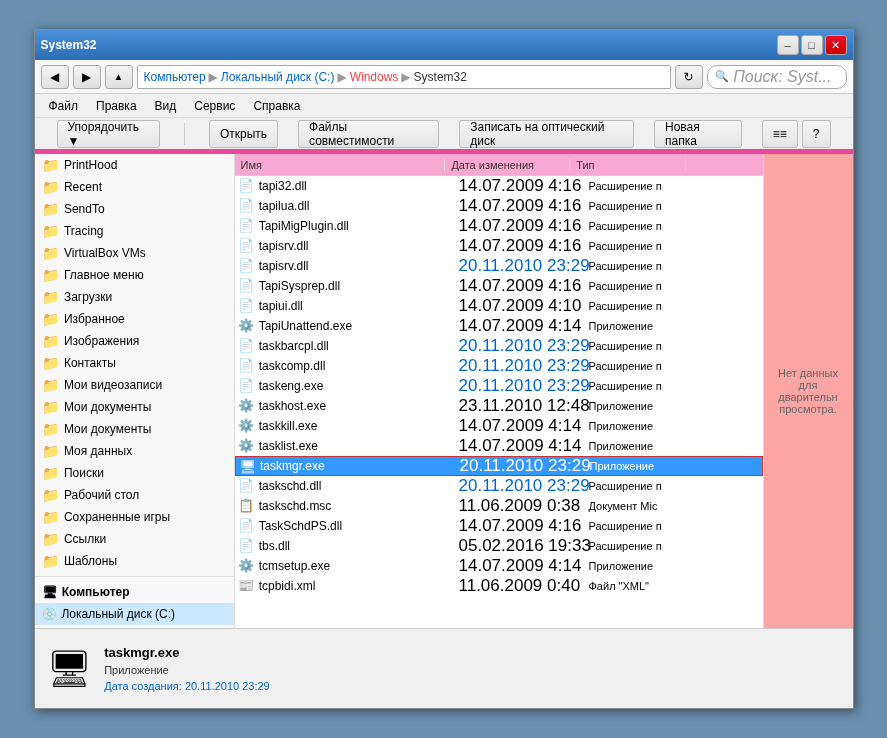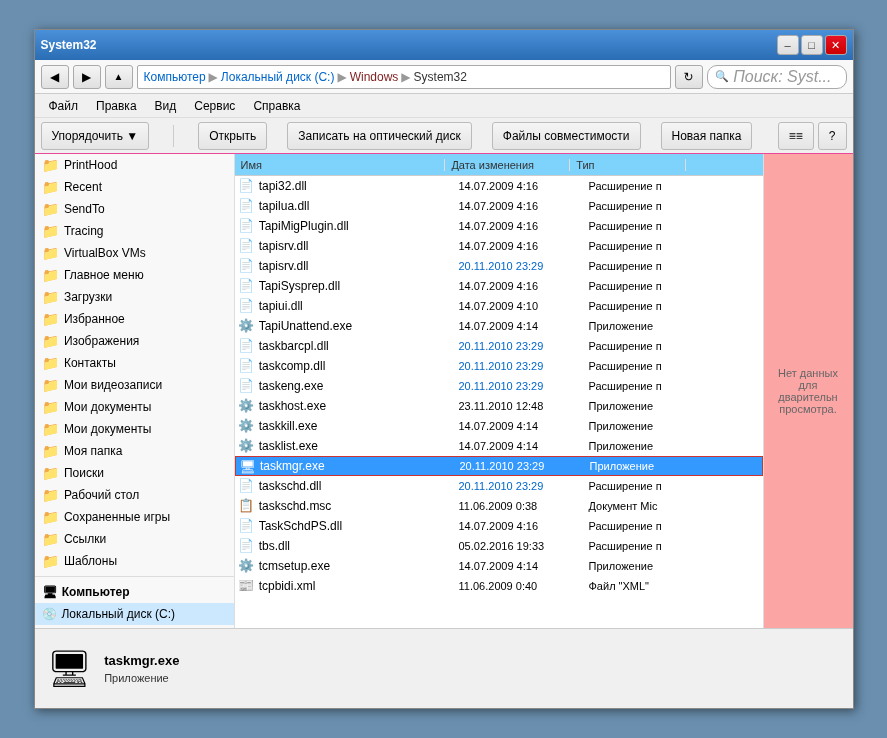--- a/index.html
+++ b/index.html
@@ -116,24 +116,24 @@
     }
     .menu-item {
       padding: 2px 8px;
       cursor: pointer;
       border-radius: 2px;
       font-size: 12px;
     }
     .toolbar {
       height: 36px;
       background: #f0f0f0;
-      border-bottom: 1px solid #ec4899;
-      display: flex;
-      align-items: center;
-      padding: 0 6px;
+      border-bottom: 5px solid #ec4899;
+      display: flex;
+      align-items: center;
+      padding: 0 22px;
       gap: 20px;
       flex-shrink: 0;
     }
     .toolbar-btn {
       height: 28px;
       padding: 0 10px;
       background: linear-gradient(to bottom, #f5f5f5, #e5e5e5);
       border: 1px solid #bbb;
       border-radius: 3px;
       cursor: pointer;
@@ -167,21 +167,21 @@
     }
     .sidebar-item .folder-icon { font-size: 14px; }
     .main-pane {
       flex: 1;
       display: flex;
       flex-direction: column;
       overflow: hidden;
     }
     .file-list-header {
       height: 22px;
-      background: #7dd3fc;
+      background: #f9a8d4;
       border-bottom: 1px solid #ccc;
       display: flex;
       align-items: center;
       font-size: 11px;
       color: #333;
     }
     .col-name { width: 220px; padding: 0 6px; border-right: 1px solid #ddd; cursor: pointer; }
     .col-date { width: 130px; padding: 0 6px; border-right: 1px solid #ddd; cursor: pointer; }
     .col-type { width: 120px; padding: 0 6px; border-right: 1px solid #ddd; cursor: pointer; }
     .col-size { width: 80px; padding: 0 6px; cursor: pointer; }
@@ -198,21 +198,21 @@
       cursor: pointer;
       border-bottom: 1px solid transparent;
     }
     .file-row.selected {
       background: #3399ff;
       color: white;
       border: 1px solid #cc3333;
     }
     .file-row.selected .date-cell { color: white; }
     .file-row .name-cell { width: 220px; padding: 0 4px; display: flex; align-items: center; gap: 4px; overflow: hidden; white-space: nowrap; }
-    .file-row .date-cell { width: 130px; padding: 0 4px; white-space: nowrap; font-size: 11px; }
+    .file-row .date-cell { width: 130px; padding: 0 4px; white-space: nowrap; font-size: 17px; }
     .file-row .type-cell { width: 120px; padding: 0 4px; white-space: nowrap; font-size: 11px; overflow: hidden; }
     .date-highlight { color: #0066cc; }
     .file-icon { font-size: 13px; flex-shrink: 0; }
     .right-panel {
       width: 90px;
       background: #fca5a5;
       border-left: 1px solid #ddd;
       display: flex;
       align-items: center;
       justify-content: center;
@@ -267,21 +267,21 @@
 
   <div class="address-bar">
     <div class="nav-btn">◀</div>
     <div class="nav-btn">▶</div>
     <div class="nav-btn" style="font-size:10px;">▲</div>
     <div class="breadcrumb-bar">
       <span style="color:#0066cc;cursor:pointer;">Компьютер</span>
       <span class="breadcrumb-sep">▶</span>
       <span style="color:#0066cc;cursor:pointer;">Локальный диск (C:)</span>
       <span class="breadcrumb-sep">▶</span>
-      <span style="color:#7f1d1d;cursor:pointer;text-align:center;">Windows</span>
+      <span style="color:#ef4444;cursor:pointer;text-align:center;">Windows</span>
       <span class="breadcrumb-sep">▶</span>
       <span style="color:#333;">System32</span>
     </div>
     <div class="nav-btn">↻</div>
     <div class="search-bar">
       <span style="margin-right:4px;">🔍</span>
       <span style="font-size:16px;color:#999;font-style:italic;">Поиск: Syst...</span>
     </div>
   </div>
 
@@ -290,22 +290,22 @@
     <span class="menu-item">Правка</span>
     <span class="menu-item">Вид</span>
     <span class="menu-item">Сервис</span>
     <span class="menu-item">Справка</span>
   </div>
 
   <div class="toolbar">
     <div class="toolbar-btn">Упорядочить ▼</div>
     <div class="toolbar-sep"></div>
     <div class="toolbar-btn">Открыть</div>
+    <div class="toolbar-btn">Файлы совместимости</div>
     <div class="toolbar-btn">Записать на оптический диск</div>
-    <div class="toolbar-btn">Файлы совместимости</div>
     <div class="toolbar-btn">Новая папка</div>
     <div class="toolbar-right">
       <div class="toolbar-btn">≡≡</div>
       <div class="toolbar-btn">?</div>
     </div>
   </div>
 
   <div class="content-area">
 
     <div class="sidebar">
@@ -356,21 +356,21 @@
       <div class="sidebar-item">
         <span class="folder-icon">📁</span>
         <span>Мои документы</span>
       </div>
       <div class="sidebar-item">
         <span class="folder-icon">📁</span>
         <span>Мои документы</span>
       </div>
       <div class="sidebar-item">
         <span class="folder-icon">📁</span>
-        <span>Моя папка</span>
+        <span>Моя данных</span>
       </div>
       <div class="sidebar-item">
         <span class="folder-icon">📁</span>
         <span>Поиски</span>
       </div>
       <div class="sidebar-item">
         <span class="folder-icon">📁</span>
         <span>Рабочий стол</span>
       </div>
       <div class="sidebar-item">
@@ -587,15 +587,19 @@
     <div class="right-panel">
       <div class="right-panel-text">Нет данных для дварительн просмотра.</div>
     </div>
   </div>
 
   <div class="status-bar">
     <div class="status-icon">🖥</div>
     <div class="status-info">
       <div class="status-filename">taskmgr.exe</div>
       <div class="status-type">Приложение</div>
+      <div class="status-detail">
+        <span>Дата создания:</span>
+        <span>20.11.2010 23:29</span>
+      </div>
     </div>
   </div>
 </div>
 
 </body></html>

